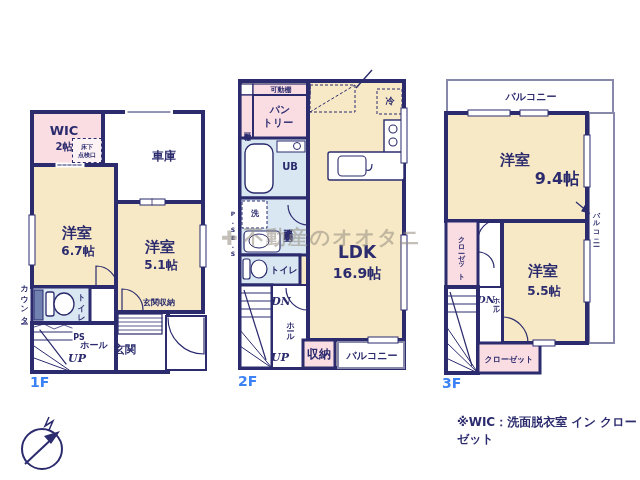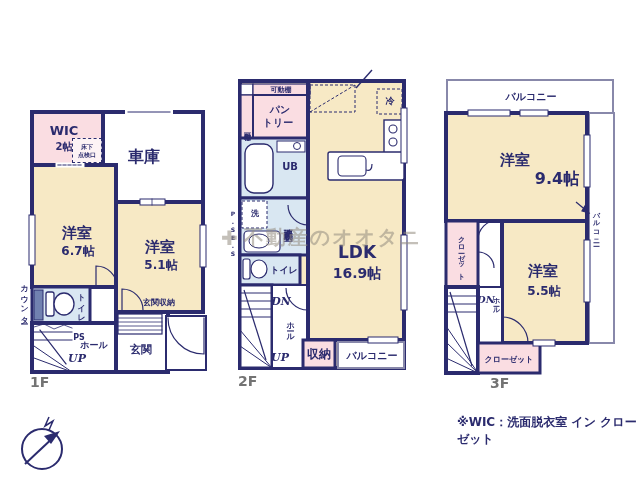--- a/index.html
+++ b/index.html
@@ -3,21 +3,21 @@
 <meta charset="utf-8">
 <style>
   html,body{margin:0;padding:0;background:#ffffff;}
   .canvas{position:relative;width:640px;height:480px;background:#ffffff;overflow:hidden;
           font-family:"DejaVu Sans",sans-serif;}
   .canvas svg{position:absolute;left:0;top:0;}
   .lbl{position:absolute;color:#2b2b6e;font-weight:bold;white-space:nowrap;
        transform:translate(-50%,-50%);line-height:1.15;text-align:center;}
   .vert{writing-mode:vertical-rl;text-orientation:upright;letter-spacing:1px;}
   .updn{font-family:"DejaVu Serif",serif;font-style:italic;font-size:11px;}
-  .tag{position:absolute;transform:none;color:#737373;font-weight:bold;font-size:14px;}
+  .tag{position:absolute;transform:none;color:#3b82f6;font-weight:bold;font-size:14px;}
   .dashbox{position:absolute;border:1px dashed #2b2b6e;background:rgba(255,255,255,.65);
            color:#2b2b6e;font-weight:bold;font-size:6px;line-height:1.3;
            display:flex;flex-direction:column;align-items:center;justify-content:center;}
   .watermark{position:absolute;left:221px;top:224px;display:flex;align-items:center;gap:4px;
              color:rgba(148,140,128,0.55);font-weight:bold;font-size:20px;letter-spacing:2px;}
   .note{position:absolute;left:457px;top:414px;color:#2b2b6e;font-weight:bold;font-size:12px;}
 </style>
 </head>
 <body>
 
@@ -175,31 +175,31 @@
     <path d="M49 430 L53 421 L45 426 L49 417" stroke="#2b2b6e" stroke-width="1.5" fill="none"></path>
   </g>
 </svg>
 
 <div class="lbl" style="left:64px;top:131px;font-size:13px;">WIC</div>
 <div class="lbl" style="left:64px;top:147px;font-size:10px;">2帖</div>
 <div class="dashbox" style="left:72px;top:138px;width:28px;height:23px;">
   <span>床下</span>
   <span>点検口</span>
 </div>
-<div class="lbl" style="left:144px;top:157px;font-size:16px;">車庫</div>
+<div class="lbl" style="left:164px;top:157px;font-size:12px;">車庫</div>
 <div class="lbl" style="left:77px;top:234px;font-size:15px;">洋室</div>
 <div class="lbl" style="left:78px;top:252px;font-size:12px;">6.7帖</div>
 <div class="lbl" style="left:160px;top:248px;font-size:15px;">洋室</div>
 <div class="lbl" style="left:161px;top:266px;font-size:12px;">5.1帖</div>
 <div class="lbl vert" style="left:24px;top:300px;font-size:8px;">カウンター</div>
 <div class="lbl vert" style="left:81px;top:303px;font-size:8px;">トイレ</div>
 <div class="lbl" style="left:79px;top:338px;font-size:8px;">PS</div>
 <div class="lbl" style="left:94px;top:345px;font-size:9px;">ホール</div>
 <div class="lbl updn" style="left:77px;top:359px;">UP</div>
-<div class="lbl" style="left:141px;top:350px;font-size:11px;">玄関</div>
+<div class="lbl" style="left:125px;top:350px;font-size:11px;">玄関</div>
 <div class="lbl" style="left:159px;top:303px;font-size:8px;">玄関収納</div>
 <div class="tag" style="left:30px;top:374px;">1F</div>
 
 <div class="lbl" style="left:281px;top:90px;font-size:7px;">可動棚</div>
 <div class="lbl vert" style="left:247px;top:128px;font-size:7px;">可動棚</div>
 <div class="lbl" style="left:280px;top:110px;font-size:10px;">パン</div>
 <div class="lbl" style="left:278px;top:123px;font-size:10px;">トリー</div>
 <div class="lbl" style="left:390px;top:101px;font-size:9px;">冷</div>
 <div class="lbl" style="left:290px;top:167px;font-size:10px;">UB</div>
 <div class="lbl" style="left:255px;top:214px;font-size:8px;">洗</div>
@@ -219,21 +219,21 @@
 <div class="lbl" style="left:531px;top:97px;font-size:10px;">バルコニー</div>
 <div class="lbl" style="left:515px;top:161px;font-size:15px;">洋室</div>
 <div class="lbl" style="left:516px;top:179px;font-size:16px;margin-left:41px;">9.4帖</div>
 <div class="lbl vert" style="left:461px;top:254px;font-size:7px;">クローゼット</div>
 <div class="lbl updn" style="left:486px;top:300px;font-size:10px;">DN</div>
 <div class="lbl vert" style="left:496px;top:302px;font-size:7px;">ホール</div>
 <div class="lbl" style="left:543px;top:272px;font-size:15px;">洋室</div>
 <div class="lbl" style="left:544px;top:292px;font-size:12px;">5.5帖</div>
 <div class="lbl" style="left:509px;top:360px;font-size:8px;">クローゼット</div>
 <div class="lbl vert" style="left:596px;top:225px;font-size:7px;">バルコニー</div>
-<div class="tag" style="left:442px;top:375px;margin-left:48px;">3F</div>
+<div class="tag" style="left:442px;top:375px;">3F</div>
 
 <div class="watermark">
   <span>✚</span>
   <span>不動産のオオタニ</span>
 </div>
 <div class="note">※WIC：洗面脱衣室 イン クローゼット</div>
 
 </div>
 
 </body></html>

